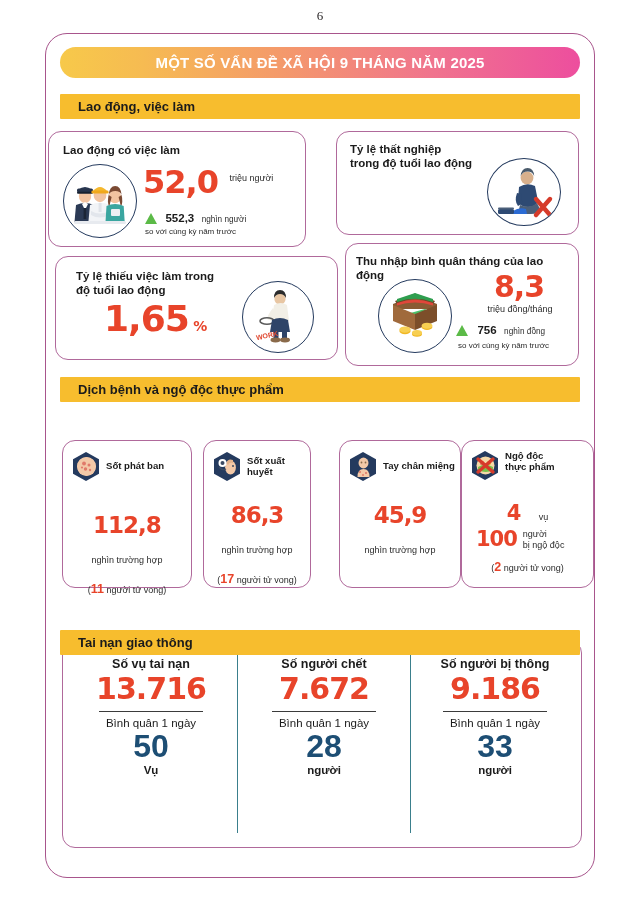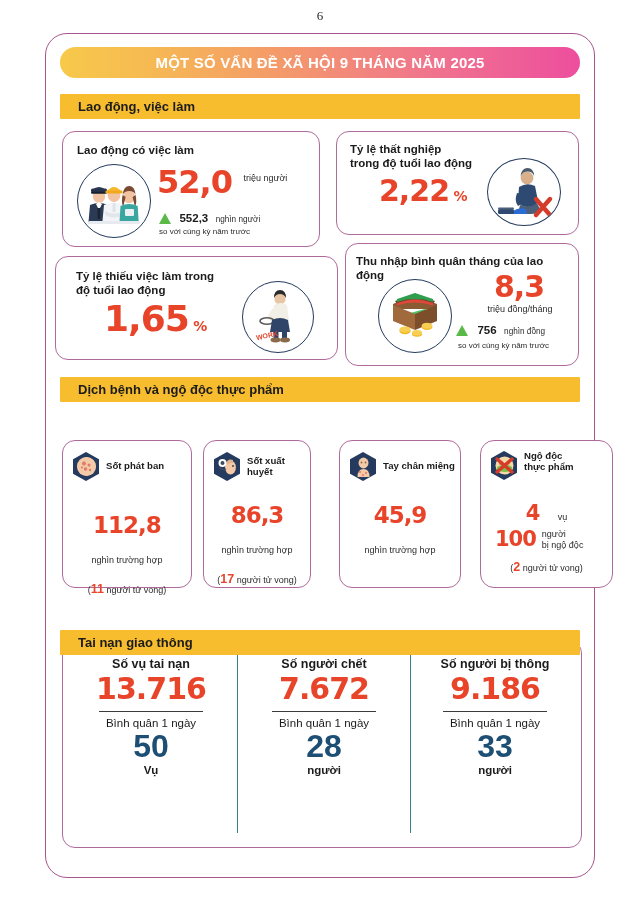--- a/index.html
+++ b/index.html
@@ -69,31 +69,31 @@
   .delta{font-size:11.5px;font-weight:bold;color:#1b1b1b;}
 
   
   .circ{
     border:1.6px solid #243a5e;border-radius:50%;
     display:flex;align-items:center;justify-content:center;overflow:hidden;
     background:#fff;
   }
 
   
-  #c-emp{left:62px;top:131px;width:258px;height:116px;}
+  #c-emp{left:48px;top:131px;width:258px;height:116px;}
   #c-une{left:336px;top:131px;width:243px;height:104px;}
   #c-und{left:55px;top:256px;width:283px;height:104px;}
   #c-inc{left:345px;top:243px;width:234px;height:123px;}
 
   
   .dcard{top:440px;height:148px;}
   #d1{left:62px;width:130px;}
   #d2{left:203px;width:108px;}
   #d3{left:339px;width:122px;}
-  #d4{left:480px;width:133px;border-radius:14px;}
+  #d4{left:461px;width:133px;}
 
   .hexwrap{width:26px;height:29px;flex:0 0 26px;position:relative;}
   .hex{
     width:26px;height:29px;
     background:#243a5e;
     clip-path:polygon(50% 0%,100% 25%,100% 75%,50% 100%,0% 75%,0% 25%);
     display:flex;align-items:center;justify-content:center;
   }
   .hex-in{
     width:19px;height:19px;border-radius:50%;overflow:hidden;position:relative;
@@ -176,24 +176,20 @@
       <span class="delta" style="margin-left:4px;">552,3</span>
       <span class="unit-sm" style="margin-left:3px;">nghìn người</span>
     </div>
     <div class="cmp" style="position:absolute;left:96px;top:95px;">so với cùng kỳ năm trước</div>
   </div>
 
   <div class="card" id="c-une">
     <div class="ctitle" style="position:absolute;left:13px;top:10px;">Tỷ lệ thất nghiệp</div>
     <div class="ctitle" style="position:absolute;left:13px;top:24px;">trong độ tuổi lao động</div>
 
-    <div style="position:absolute;left:42px;top:44px;">
-      <span class="big-red" style="font-size:30px;">2,22</span>
-      <span class="big-red" style="font-size:14px;">%</span>
-    </div>
 
     <div class="circ" style="position:absolute;left:150px;top:26px;width:72px;height:66px;">
       <svg width="64" height="58" viewBox="0 0 64 58">
         <circle cx="35" cy="15" r="6.4" fill="#d8b08c"></circle>
         <path d="M28.6 13 q1 -8 7 -8 q6 0 6.6 8 q-2 -4.4 -6.6 -4.4 q-4.6 0 -7 4.4 z" fill="#4a5a6b"></path>
         <path d="M27 24 q8 -5 16 -1 l3 15 q-2 6 -10 6 q-8 0 -10 -6 z" fill="#2e4a73"></path>
         <path d="M25 30 q-3 8 1 13 l5 -3 q-3 -5 -1 -9 z" fill="#2e4a73"></path>
         <path d="M28 42 q10 4 17 -2 l3 6 q-2 5 -9 5 l-13 0 z" fill="#4b5f79"></path>
         <path d="M21 48 q6 -4 13 -2 l1 5 h-15 z" fill="#2b6bd4"></path>
         <rect x="6" y="46" width="16" height="5" rx="1.6" fill="#2e4a73"></rect>

